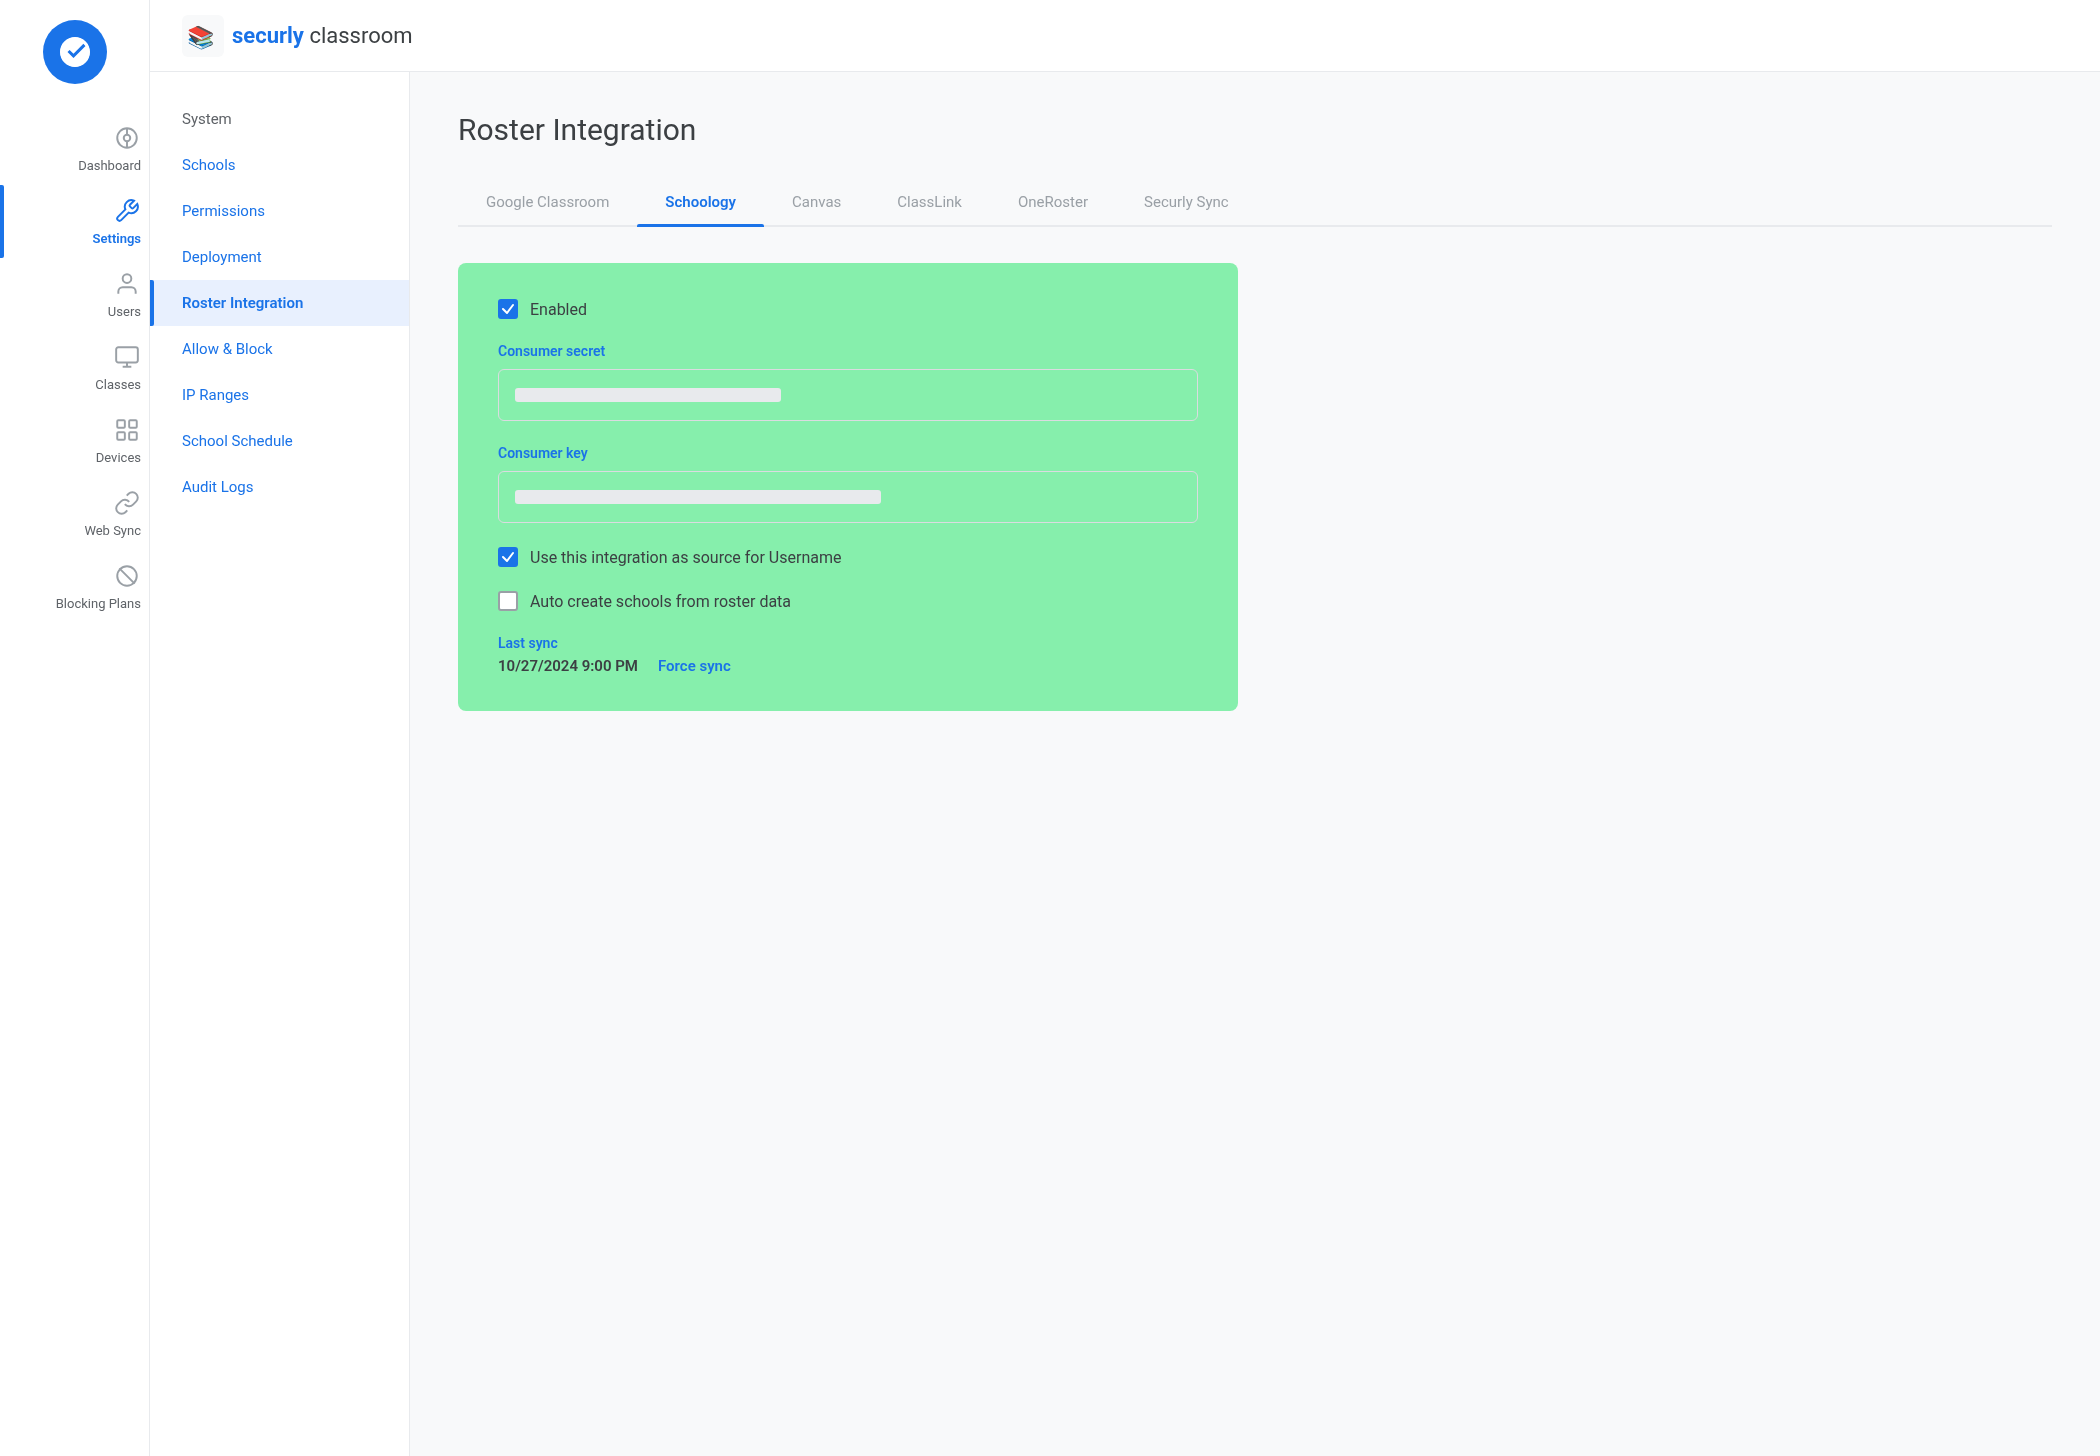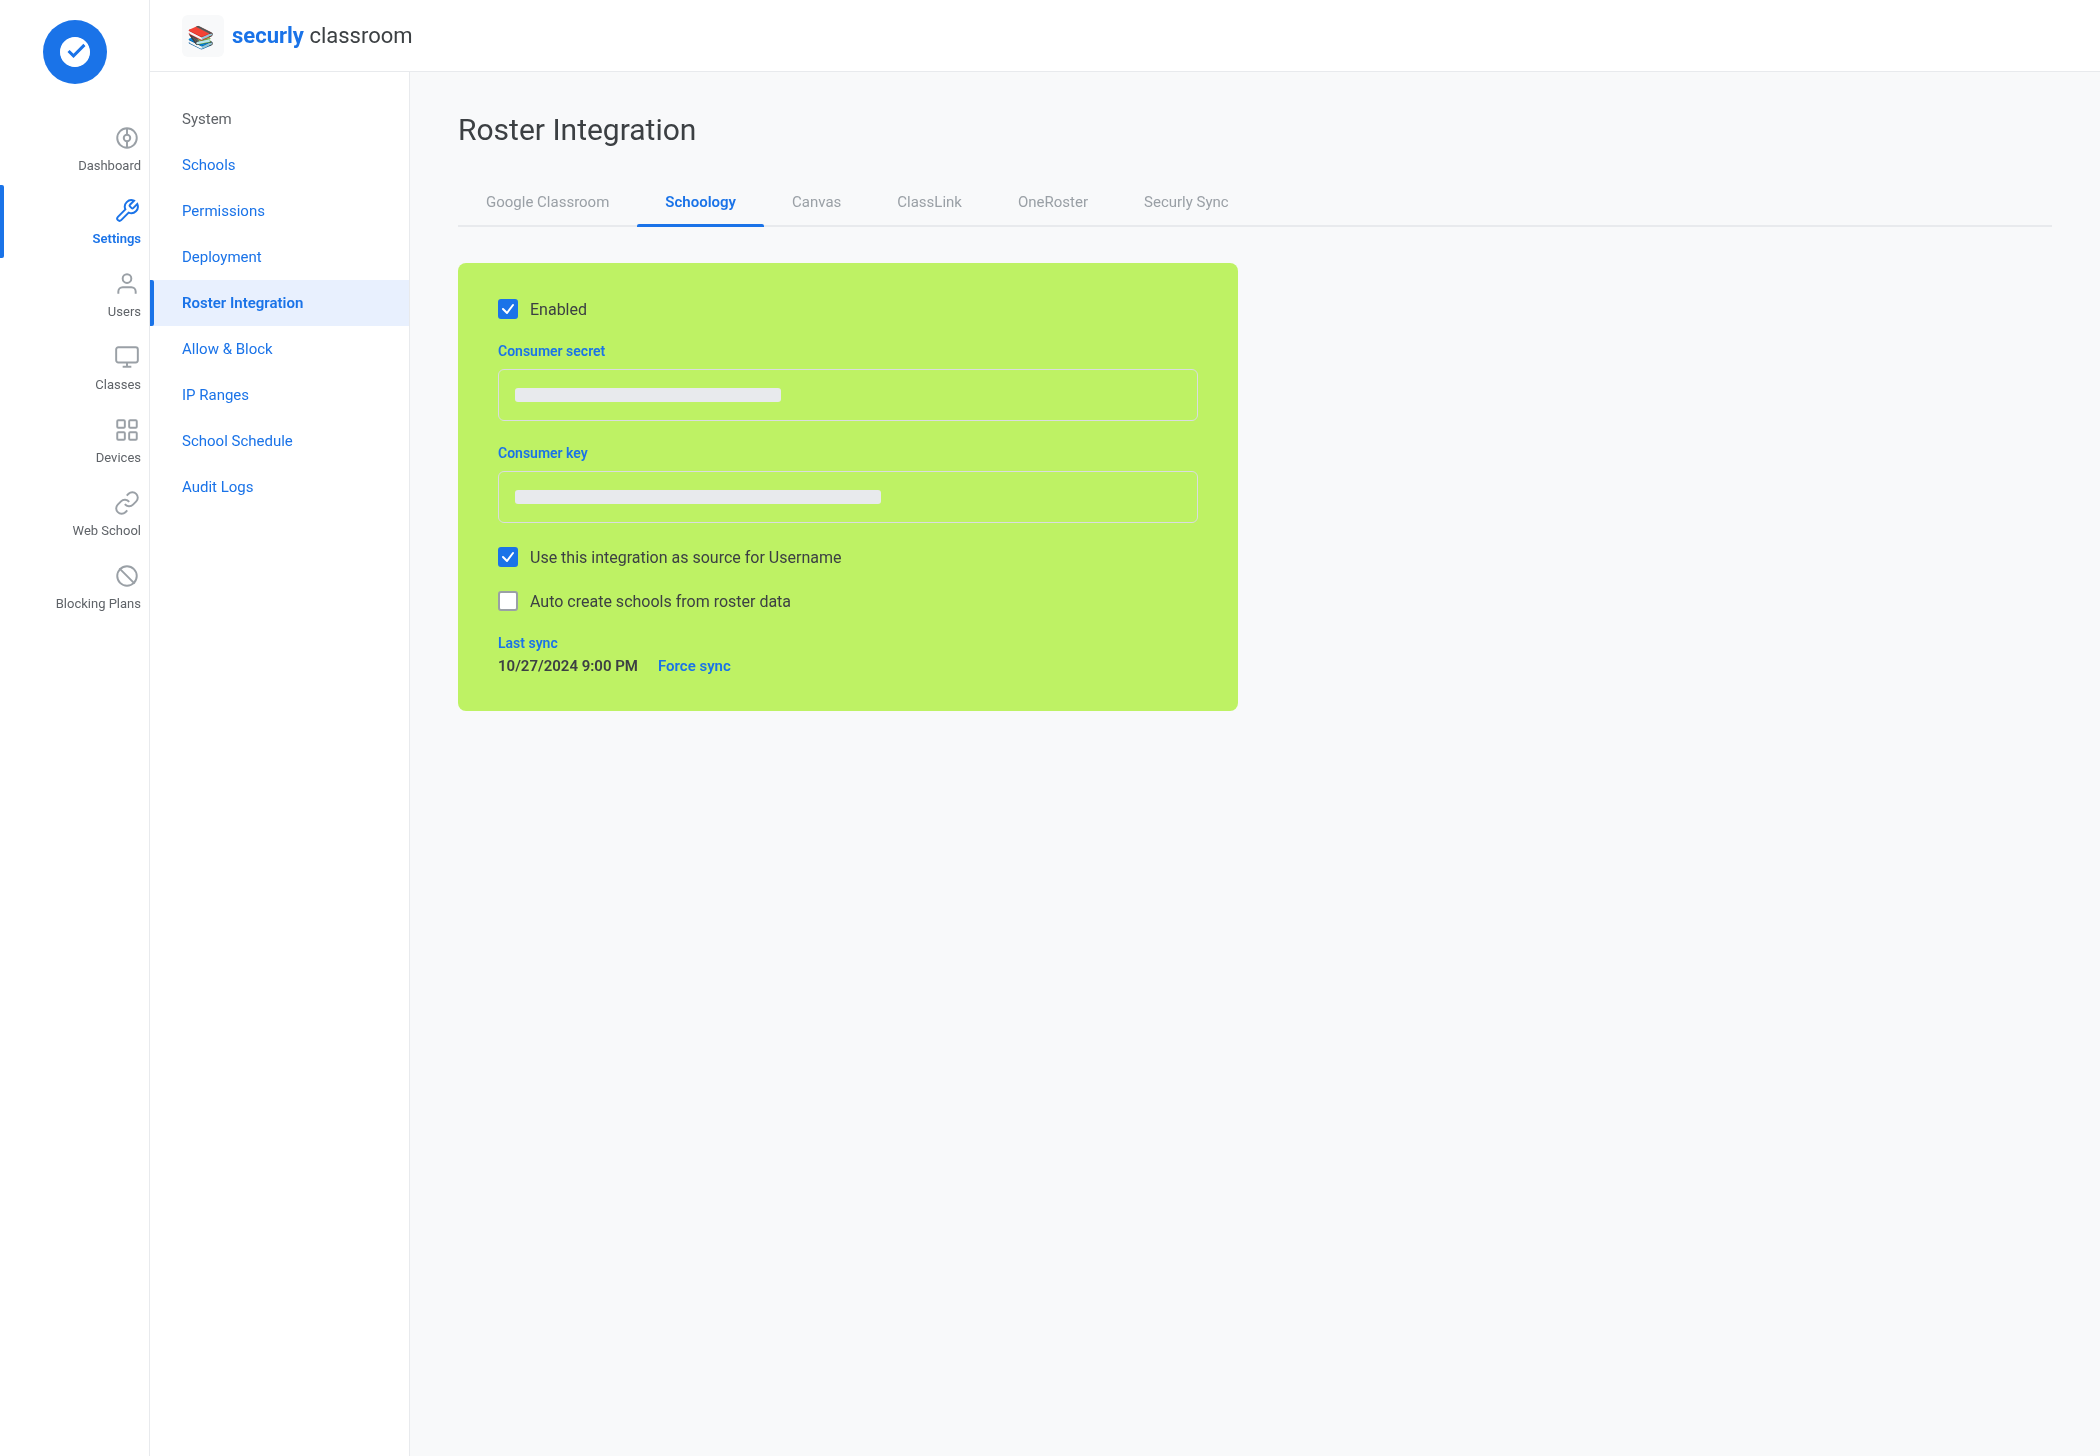--- a/index.html
+++ b/index.html
@@ -195,21 +195,21 @@
       bottom: -2px;
       left: 0;
       right: 0;
       height: 3px;
       background: #1a73e8;
       border-radius: 2px 2px 0 0;
     }
 
     
     .form-content {
-      background: #bef264;
+      background: #86efac;
       border-radius: 8px;
       padding: 36px 40px;
       max-width: 780px;
     }
 
     .checkbox-row {
       display: flex;
       align-items: center;
       gap: 12px;
       margin-bottom: 24px;
@@ -397,21 +397,21 @@
     <span style="font-size:13px;color:#5f6368;">Devices</span>
   </div>
 
   <div class="sidebar-item">
     <div class="sidebar-icon">
       <svg width="26" height="26" viewBox="0 0 24 24" fill="none" stroke="#9aa0a6" stroke-width="1.8">
         <path d="M10 13a5 5 0 0 0 7.54.54l3-3a5 5 0 0 0-7.07-7.07l-1.72 1.71"></path>
         <path d="M14 11a5 5 0 0 0-7.54-.54l-3 3a5 5 0 0 0 7.07 7.07l1.71-1.71"></path>
       </svg>
     </div>
-    <span style="font-size:13px;color:#5f6368;">Web School</span>
+    <span style="font-size:13px;color:#5f6368;">Web Sync</span>
   </div>
 
   <div class="sidebar-item">
     <div class="sidebar-icon">
       <svg width="26" height="26" viewBox="0 0 24 24" fill="none" stroke="#9aa0a6" stroke-width="1.8">
         <circle cx="12" cy="12" r="9"></circle>
         <line x1="4.93" y1="4.93" x2="19.07" y2="19.07"></line>
       </svg>
     </div>
     <span style="font-size:13px;color:#5f6368;padding-left:36px;">Blocking Plans</span>

